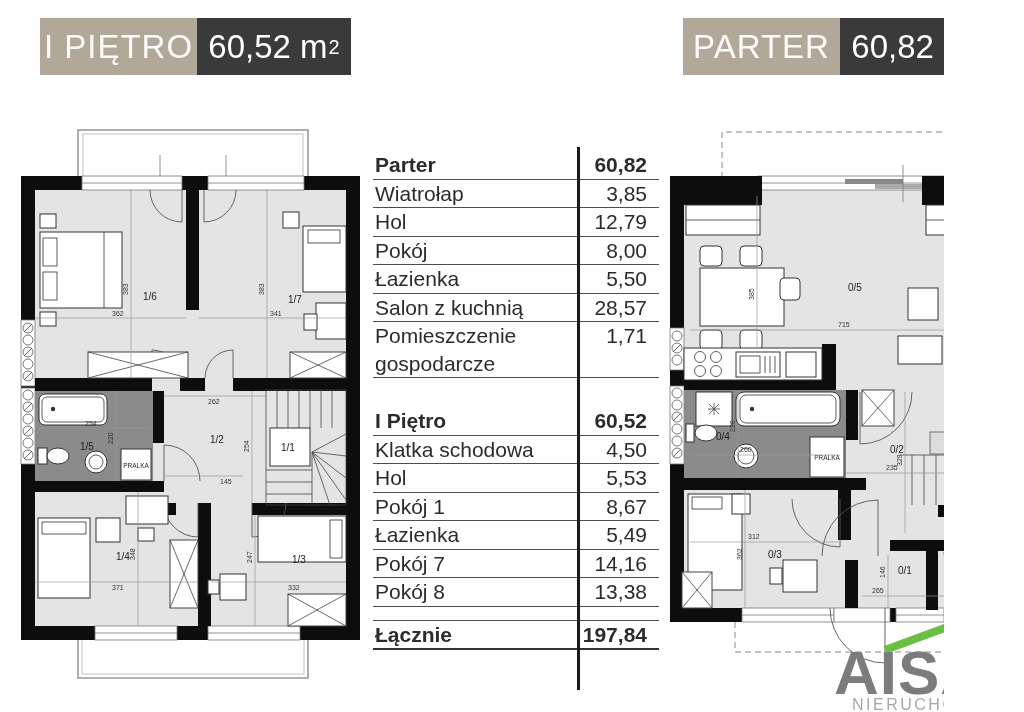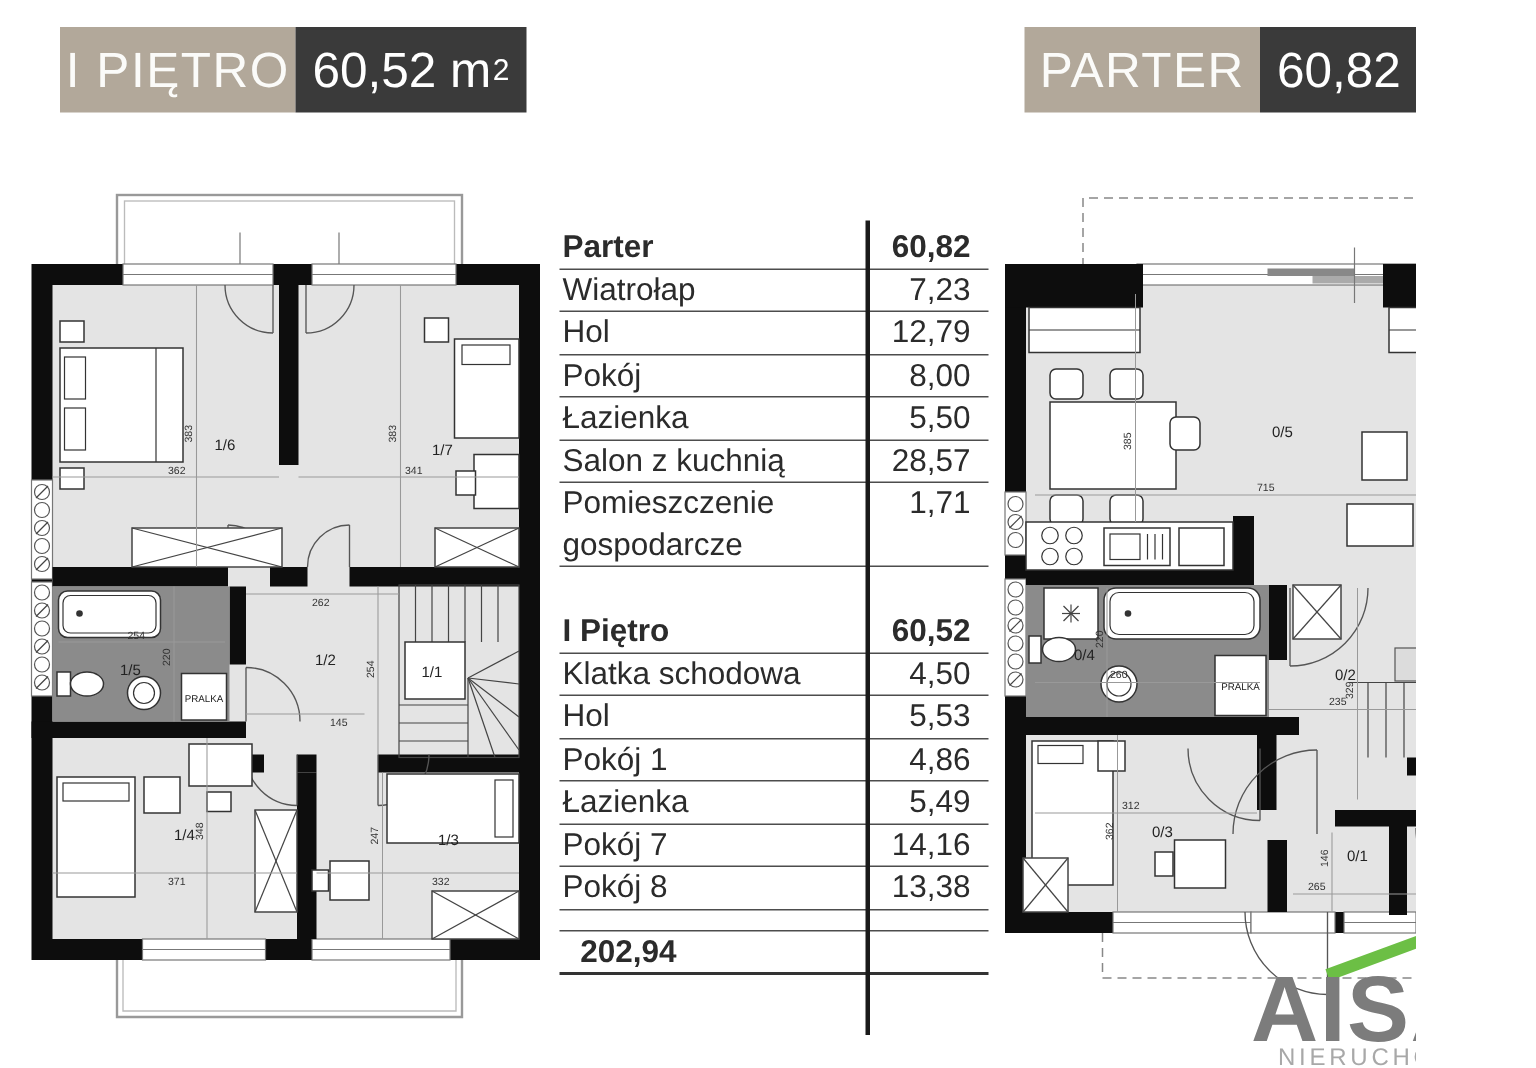--- a/index.html
+++ b/index.html
@@ -465,21 +465,21 @@
     <path class="dash" d="M735,622 L735,652 L1012,652"></path>
   </svg>
 
   <div class="area-table">
     <div class="trow thead">
       <span class="tlabel">Parter</span>
       <span class="tvalue">60,82</span>
     </div>
     <div class="trow">
         <span class="tlabel">Wiatrołap</span>
-        <span class="tvalue">7,23</span>
+        <span class="tvalue">3,85</span>
       </div>
     <div class="trow">
         <span class="tlabel">Hol</span>
         <span class="tvalue">12,79</span>
       </div>
     <div class="trow">
         <span class="tlabel">Pokój</span>
         <span class="tvalue">8,00</span>
       </div>
     <div class="trow">
@@ -502,38 +502,39 @@
     <div class="trow">
         <span class="tlabel">Klatka schodowa</span>
         <span class="tvalue">4,50</span>
       </div>
     <div class="trow">
         <span class="tlabel">Hol</span>
         <span class="tvalue">5,53</span>
       </div>
     <div class="trow">
         <span class="tlabel">Pokój 1</span>
-        <span class="tvalue">4,86</span>
+        <span class="tvalue">8,67</span>
       </div>
     <div class="trow">
         <span class="tlabel">Łazienka</span>
         <span class="tvalue">5,49</span>
       </div>
     <div class="trow">
         <span class="tlabel">Pokój 7</span>
         <span class="tvalue">14,16</span>
       </div>
     <div class="trow">
         <span class="tlabel">Pokój 8</span>
         <span class="tvalue">13,38</span>
       </div>
 
     <div class="spacer-row"></div>
     <div class="trow total-row">
-      <span class="tvalue">202,94</span>
+      <span class="tlabel">Łącznie</span>
+      <span class="tvalue">197,84</span>
     </div>
   </div>
   <div class="table-divider"></div>
 
   <div id="logo">
     <svg width="192" height="92" viewBox="0 0 192 92">
       <g>
         <polyline points="53,30 121,5 178,28" fill="none" stroke="#6cbf45" stroke-width="8"></polyline>
         <line x1="175" y1="26" x2="175" y2="74" stroke="#6cbf45" stroke-width="8"></line>
       </g>

